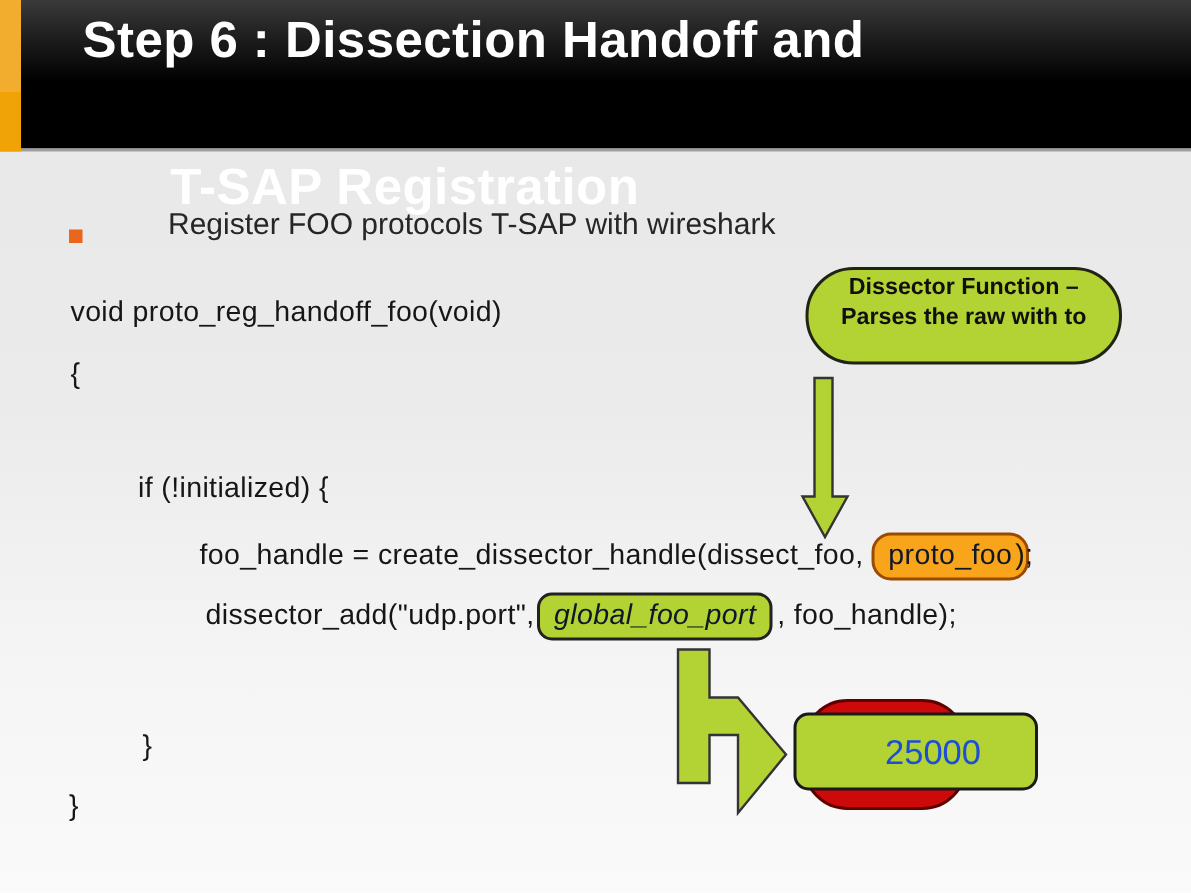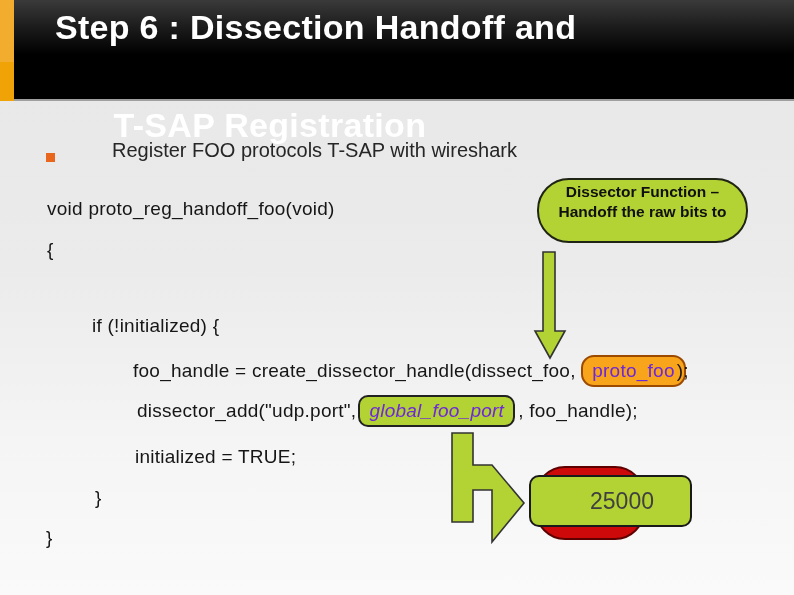--- a/index.html
+++ b/index.html
@@ -56,74 +56,73 @@
   
   .arrow-layer{position:absolute;left:0;top:0;width:794px;height:595px;pointer-events:none;}
   .arrow-shape{fill:var(--green);stroke:#333;stroke-width:1.6;}
   
   .code-line{
     position:absolute;color:var(--code-text);font-size:19px;letter-spacing:0.25px;
     white-space:pre;line-height:24px;
   }
   .hl{
     display:inline-block;border-radius:10px;font-size:19px;letter-spacing:0.25px;
-    padding:2px 9px;margin:-4px 0;color:#6d28d9;
+    padding:2px 9px;margin:-4px 0;color:#0f172a;
   }
   .hl-orange{
     background:var(--orange-highlight);border:2px solid var(--orange-highlight-border);
     border-radius:13px;margin-right:-9px;
   }
   .hl-green{
     background:var(--green);border:2px solid #222;margin-left:2px;margin-right:3px;font-style:italic;
   }
   
   .port-badge-bg{
     position:absolute;left:535px;top:466px;width:110px;height:74px;
     background:var(--red);border:2px solid var(--red-border);border-radius:30px;
   }
   .port-value-box{
     position:absolute;left:529px;top:475px;width:163px;height:52px;
     background:var(--green);border:2px solid #1a1a1a;border-radius:10px;
     display:flex;align-items:center;justify-content:center;
-    font-size:23px;color:#404040;padding-left:23px;
+    font-size:23px;color:#1d4ed8;padding-left:23px;
   }
 </style>
 </head>
 <body>
 
 <div class="slide">
 
   <div class="title-bar">
     <div class="title-text"><span>Step 6 : Dissection Handoff and</span><br>
       <span>T-SAP Registration</span></div>
   </div>
   <div class="accent-bar"></div>
 
   <div class="bullet-marker"></div>
   <div class="bullet-text">Register FOO protocols T-SAP with wireshark</div>
 
   <div class="callout">
     <span>Dissector Function –</span><br>
-    <span>Handoff the raw bits to</span><br>
+    <span>Parses the raw with to</span><br>
   </div>
 
   <svg class="arrow-layer" viewBox="0 0 794 595">
     <polygon class="arrow-shape" points="543,252 555,252 555,331 565,331 550,358 535,331 543,331"></polygon>
     <polygon class="arrow-shape" points="452,433 473,433 473,465 492,465 524,503 492,542 492,490 473,490 473,522 452,522"></polygon>
   </svg>
 
   <div class="code-line" style="left:47px;top:197px">void proto_reg_handoff_foo(void)</div>
   <div class="code-line" style="left:47px;top:238px">{</div>
   <div class="code-line" style="left:92px;top:314px">if (!initialized) {</div>
 
   <div class="code-line" style="left:133px;top:359px"><span>foo_handle = create_dissector_handle(dissect_foo, </span><span class="hl hl-orange">proto_foo</span><span>);</span></div>
 
   <div class="code-line" style="left:137px;top:399px"><span>dissector_add("udp.port",</span><span class="hl hl-green">global_foo_port</span><span>, foo_handle);</span></div>
 
-  <div class="code-line" style="left:135px;top:445px">initialized = TRUE;</div>
   <div class="code-line" style="left:95px;top:486px">}</div>
   <div class="code-line" style="left:46px;top:526px">}</div>
 
   <div class="port-badge-bg"></div>
   <div class="port-value-box">
     <span>25000</span>
   </div>
 
 </div>
 

